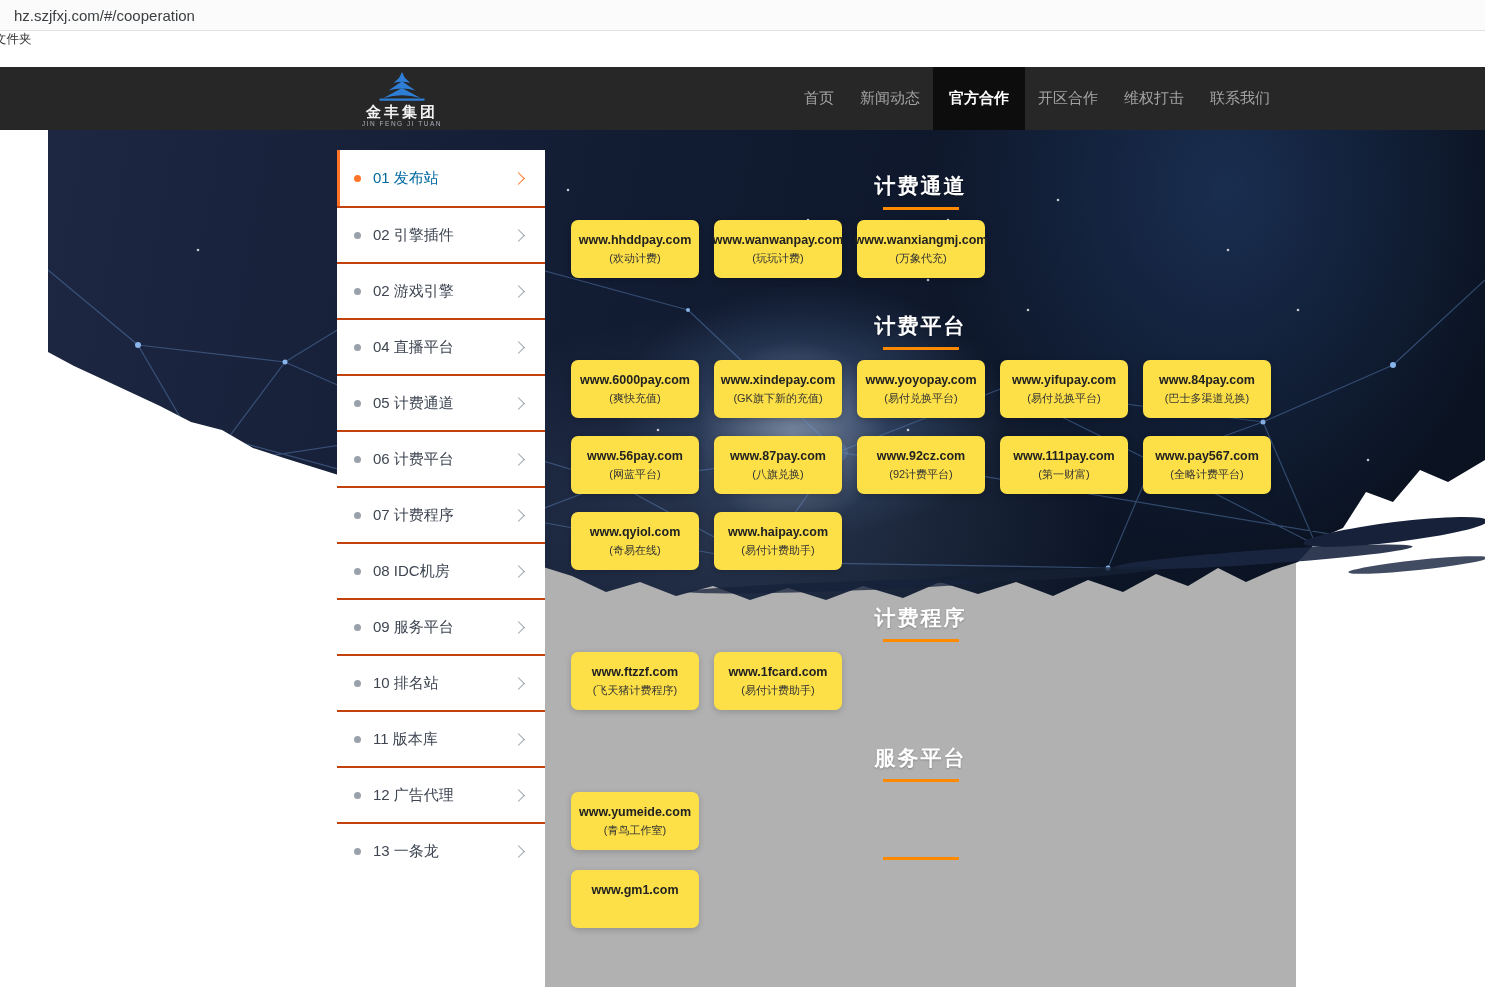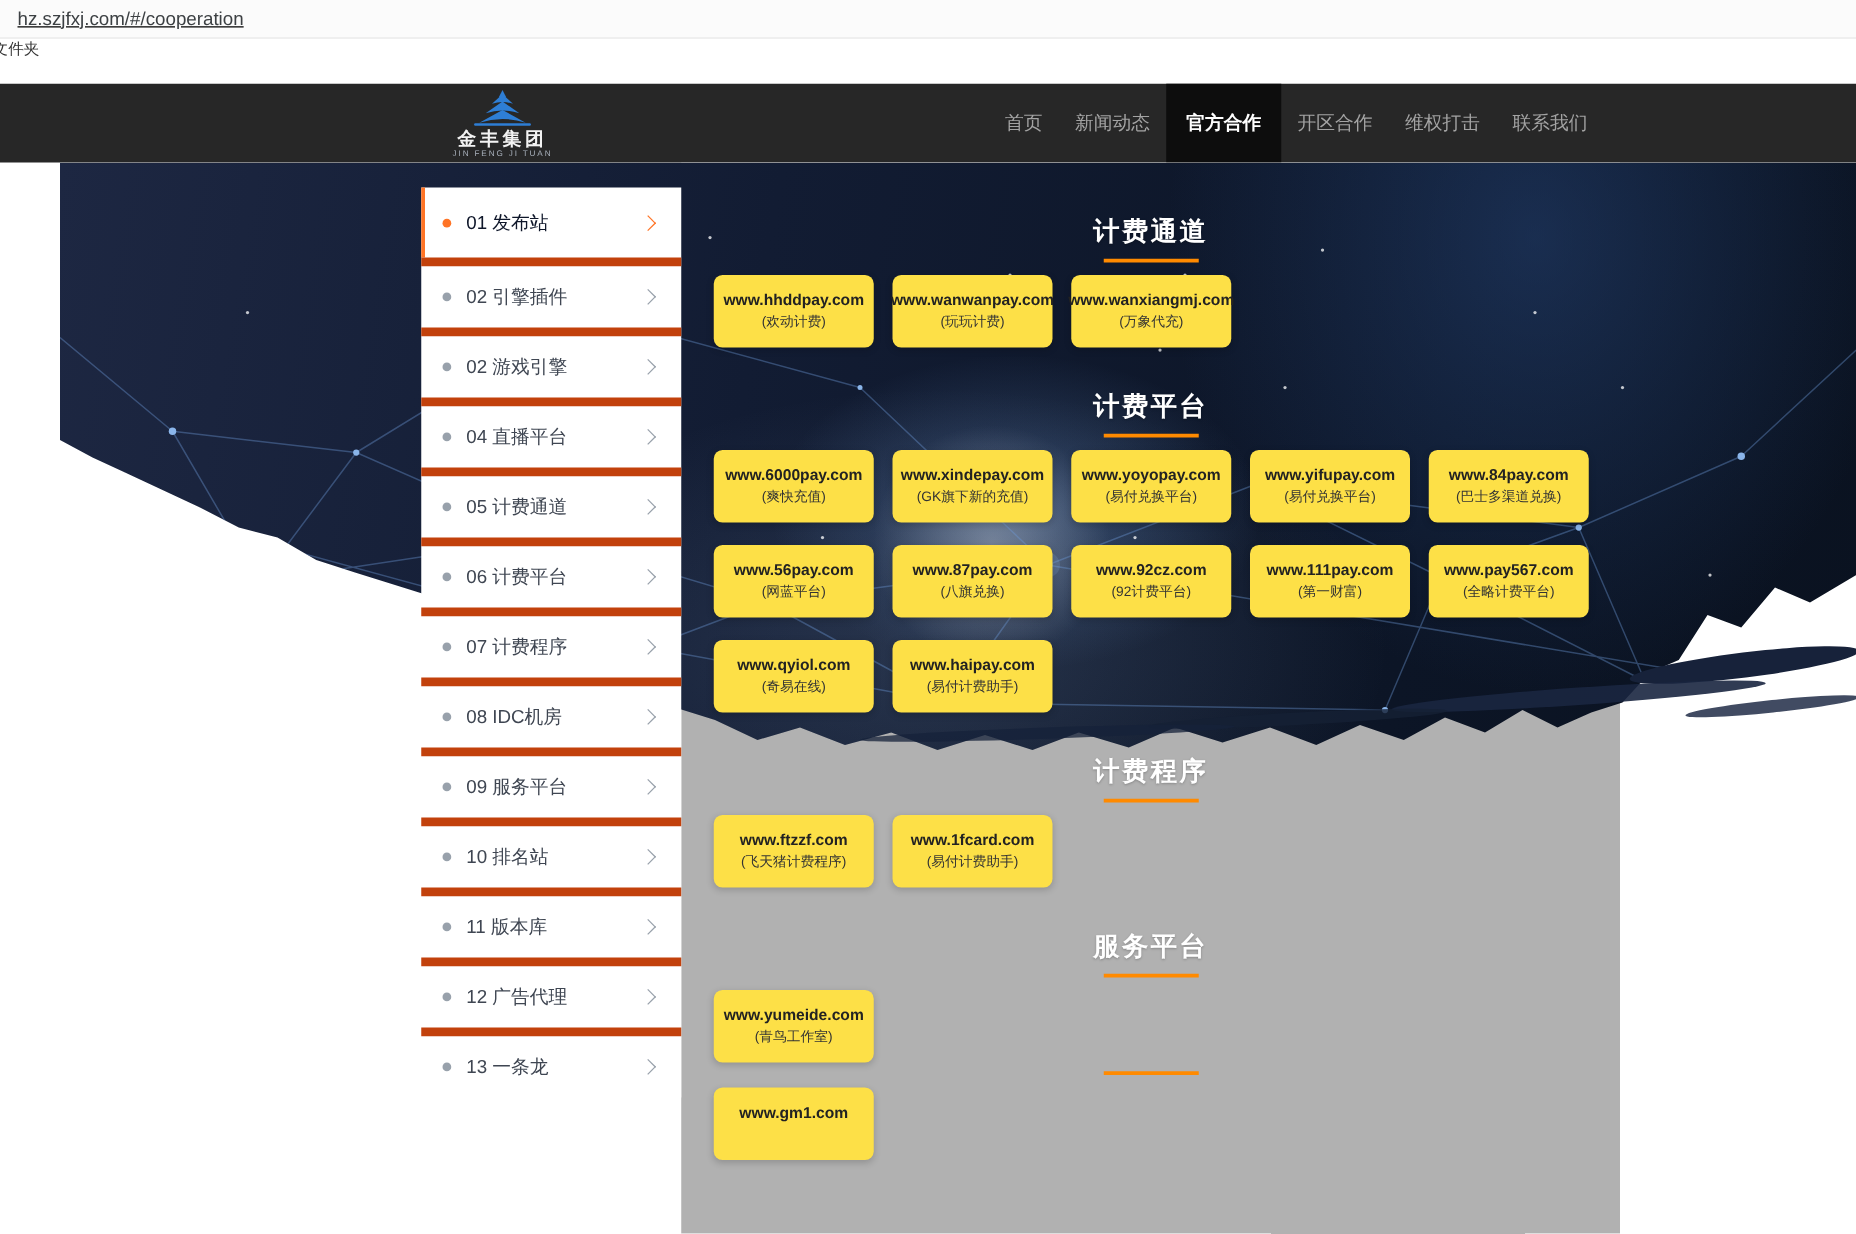--- a/index.html
+++ b/index.html
@@ -1,21 +1,21 @@
 <!DOCTYPE html>
 <html><head>
 <meta charset="utf-8">
 <style>
   html,body{margin:0;padding:0;}
   .stage{position:relative;width:1485px;height:987px;overflow:hidden;background:#ffffff;
          font-family:"Liberation Sans",sans-serif;}
 
   
   .urlbar{position:absolute;left:0;top:0;width:1485px;height:30px;background:#fbfbfb;
-          border-bottom:1px solid #e3e3e3;display:flex;align-items:center;text-decoration:underline;}
+          border-bottom:1px solid #e3e3e3;display:flex;align-items:center;}
   .urlbar .url{margin-left:14px;font-size:15px;color:#3c4043;}
   .bookbar{position:absolute;left:0;top:31px;width:1485px;height:36px;background:#ffffff;
            display:flex;}
   .bookbar .folder{margin-left:-6px;font-size:12.5px;color:#333;}
 
   
   .appbar{position:absolute;left:0;top:67px;width:1485px;height:63px;background:#272727;}
   .logo{position:absolute;left:352px;top:2px;width:100px;text-align:center;cursor:pointer;}
   .logo svg{display:block;margin:3px auto 0;}
   .logo .lg-title{color:#f2f2f2;font-size:15px;font-weight:bold;letter-spacing:3px;line-height:16px;}
@@ -44,28 +44,28 @@
           492px 436px,462px 418px,430px 402px,398px 394px,365px 378px,332px 362px,300px 348px,268px 338px,
           236px 328px,205px 318px,174px 300px,143px 292px,112px 276px,82px 262px,52px 248px,26px 236px,0px 222px);}
   .hero-svg{position:absolute;left:0;top:0;width:1437px;height:485px;}
   .hero-extra{position:absolute;left:48px;top:130px;width:1437px;height:500px;z-index:2;pointer-events:none;}
   .sliver{position:absolute;border-radius:50%;}
 
   
   .sidebar{position:absolute;left:337px;top:150px;width:208px;background:#ffffff;z-index:5;}
   .side-item{height:56px;display:flex;align-items:center;padding:0 22px 0 17px;cursor:pointer;
              box-sizing:border-box;}
-  .side-item + .side-item{border-top:7px solid #c2410c;}
+  .side-item + .side-item{border-top:2px solid #c2410c;}
   .side-item .bullet{width:7px;height:7px;border-radius:50%;background:#98a1ab;flex:none;}
   .side-item .lbl{margin-left:12px;font-size:15px;color:#3f4652;}
   .side-item .chev{margin-left:auto;width:8px;height:8px;border-top:1.5px solid #98a1ab;
                    border-right:1.5px solid #98a1ab;transform:rotate(45deg);flex:none;}
   .side-item.active{border-left:3px solid #ff7426;padding-left:14px;}
   .side-item.active .bullet{background:#ff7426;}
-  .side-item.active .lbl{color:#0f172a;}
+  .side-item.active .lbl{color:#0369a1;}
   .side-item.active .chev{border-color:#ff7426;}
 
   
   .content{position:absolute;left:545px;top:130px;width:751px;z-index:4;padding-top:42px;box-sizing:border-box;}
   .sec-title{margin:34px 0 0;text-align:center;color:#ffffff;font-size:21px;font-weight:bold;
              letter-spacing:2px;line-height:28px;text-shadow:0 1px 2px rgba(0,0,0,.25);}
   .section:first-child .sec-title{margin-top:0;}
   .sec-underline{width:76px;height:3px;background:#ff8a00;margin:7px auto 0;}
   .cards{display:flex;flex-wrap:wrap;column-gap:15px;row-gap:18px;padding:10px 20px 0 26px;}
   .card{width:128px;height:58px;background:#fde047;border-radius:7px;flex:none;cursor:pointer;

